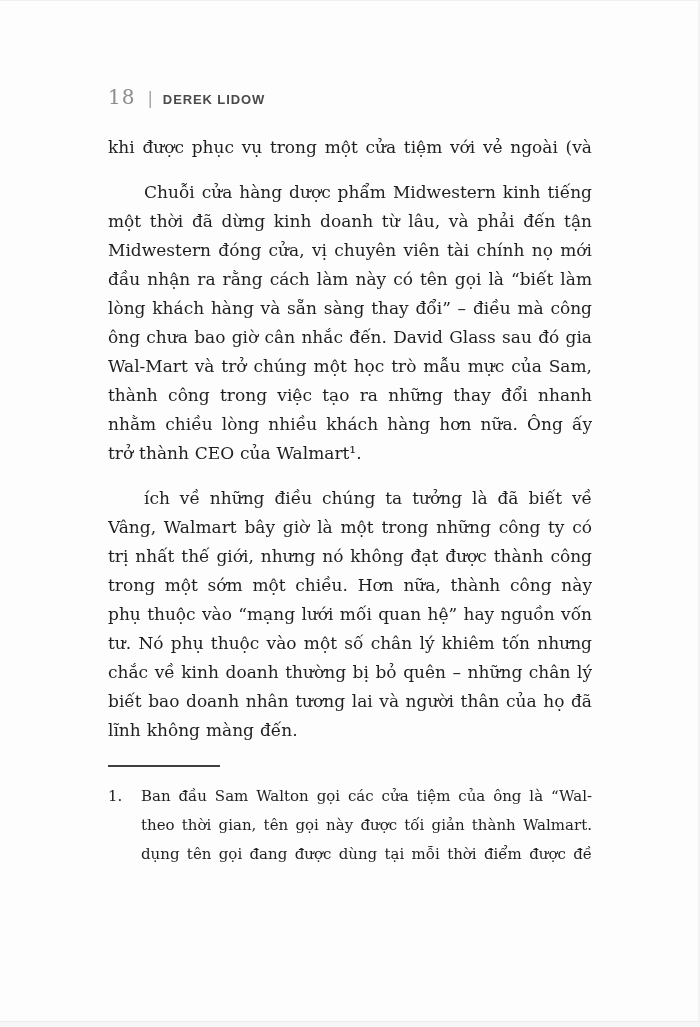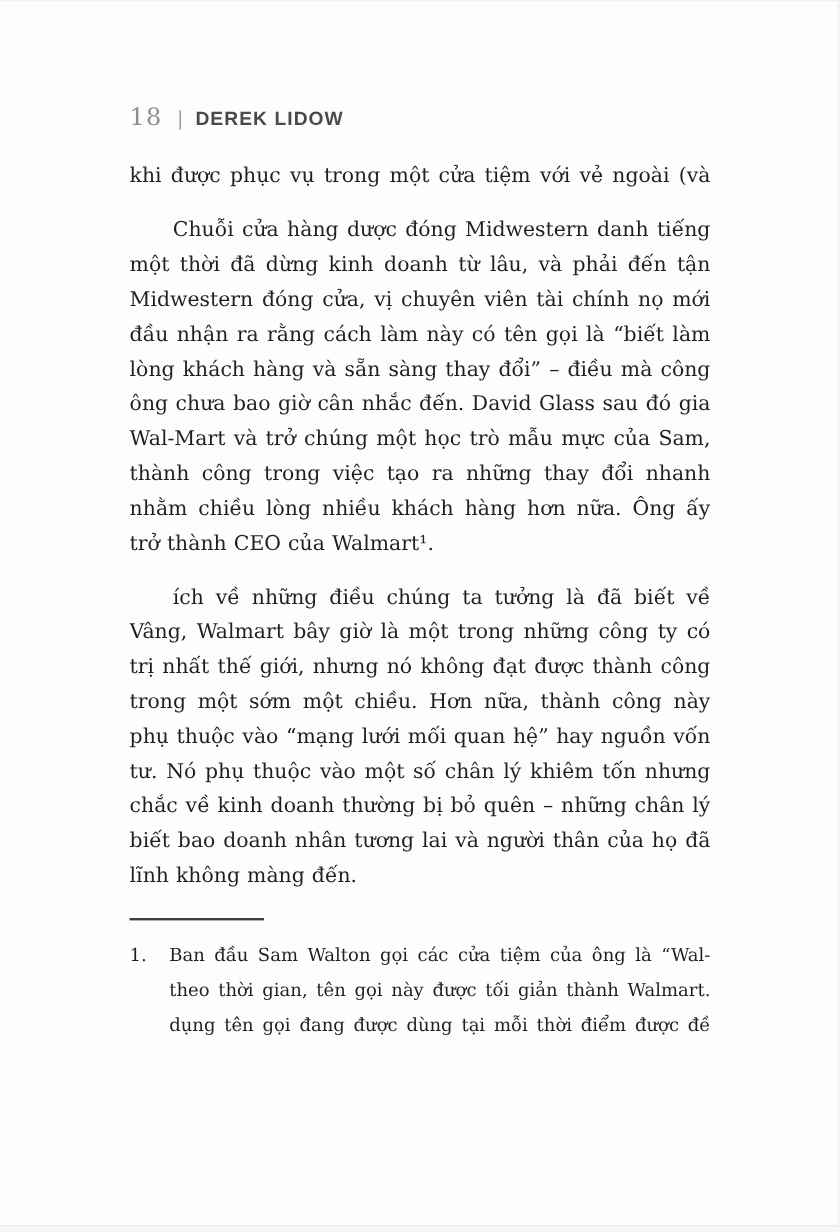--- a/index.html
+++ b/index.html
@@ -21,21 +21,21 @@
   }
   .page::before{ 
     content:"";position:absolute;top:0;bottom:0;right:0;width:2px;background:#f3f3f3;
   }
 
   
   .header{display:flex;align-items:baseline;height:22px;margin-bottom:26px;}
   .page-number{font-size:20px;color:var(--pagenum);letter-spacing:1px;font-family:"DejaVu Serif",serif;}
   .header-sep{color:#9a9a9a;font-size:16px;margin:0 10px 0 12px;font-weight:400;}
   .author{
-    font-family:"Liberation Sans",sans-serif;font-size:16px;font-weight:700;
+    font-family:"Liberation Sans",sans-serif;font-size:13px;font-weight:700;
     letter-spacing:0.9px;color:var(--author);
   }
 
   
   .body-text{font-size:17px;color:var(--text);}
   .para{margin:0 0 16px 0;}
   .para.indent .line:first-child{text-indent:36px;}
   .line{
     line-height:29px;height:29px;overflow:hidden;
     text-align:justify;text-align-last:justify;text-justify:inter-word;
@@ -59,21 +59,21 @@
     <span class="page-number">18</span>
     <span class="header-sep">|</span>
     <span class="author">DEREK LIDOW</span>
   </div>
 
   <div class="body-text">
     <div class="para">
         <div class="line">khi được phục vụ trong một cửa tiệm với vẻ ngoài (và cả mùi</div>
       </div>
     <div class="para indent">
-        <div class="line">Chuỗi cửa hàng dược đóng Midwestern danh tiếng</div>
+        <div class="line">Chuỗi cửa hàng dược phẩm Midwestern kinh tiếng</div>
         <div class="line">một thời đã dừng kinh doanh từ lâu, và phải đến tận khi</div>
         <div class="line">Midwestern đóng cửa, vị chuyên viên tài chính nọ mới bắt</div>
         <div class="line">đầu nhận ra rằng cách làm này có tên gọi là “biết làm hài</div>
         <div class="line">lòng khách hàng và sẵn sàng thay đổi” – điều mà công ty</div>
         <div class="line">ông chưa bao giờ cân nhắc đến. David Glass sau đó gia nhập</div>
         <div class="line">Wal-Mart và trở chúng một học trò mẫu mực của Sam,</div>
         <div class="line">thành công trong việc tạo ra những thay đổi nhanh chóng</div>
         <div class="line">nhằm chiều lòng nhiều khách hàng hơn nữa. Ông ấy sau đó</div>
         <div class="line last">trở thành CEO của Walmart¹.</div>
       </div>

